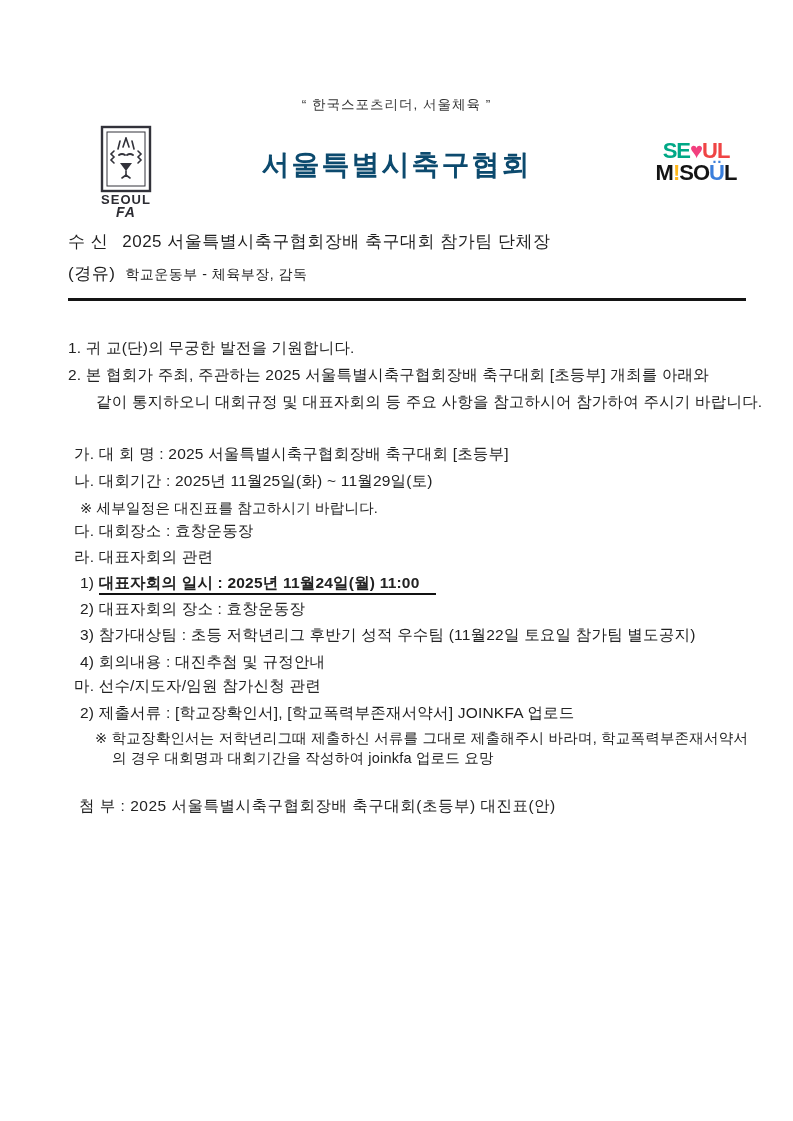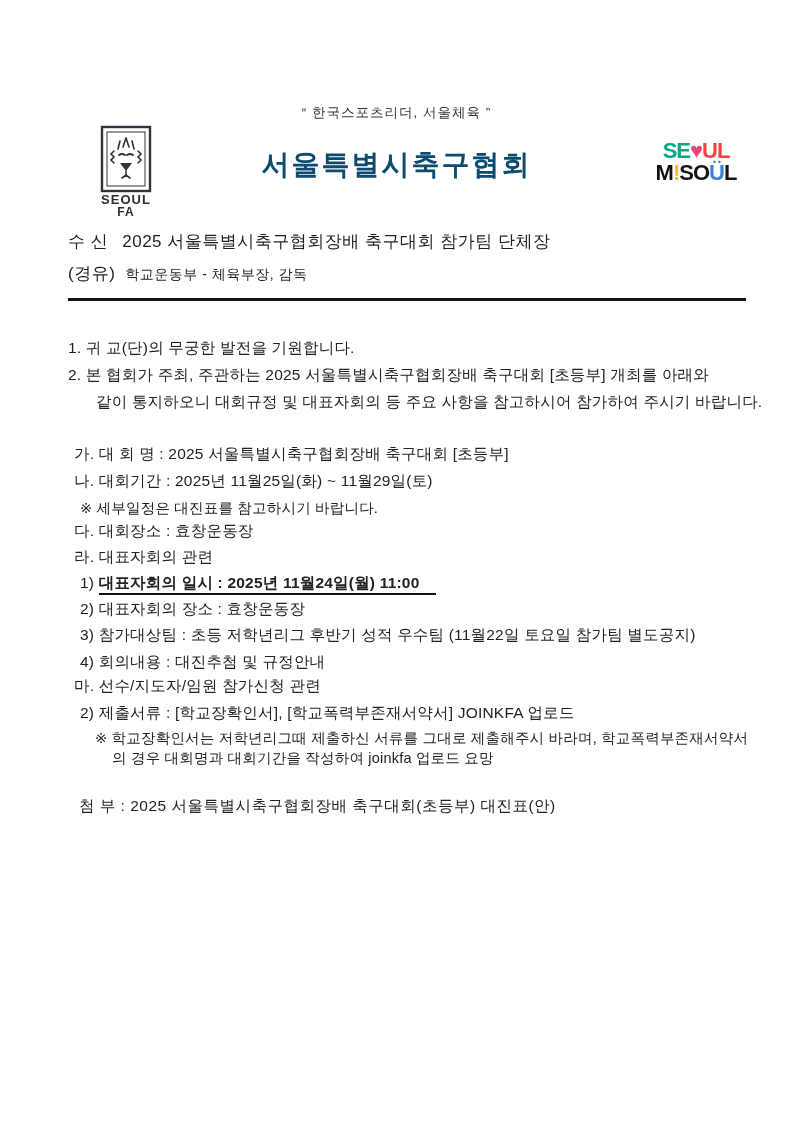--- a/index.html
+++ b/index.html
@@ -7,35 +7,35 @@
     position:relative;
     width:793px;height:1121px;
     margin:0 auto;
     background:#ffffff;
     font-family:"Liberation Sans","DejaVu Sans",sans-serif;
     color:#1f1f1f;
     overflow:hidden;
   }
   
   .quote{
-    position:absolute;top:104px;left:0;right:0;
+    position:absolute;top:96px;left:0;right:0;
     text-align:center;font-size:13.5px;letter-spacing:1px;color:#333;
   }
   .title{
     position:absolute;top:146px;left:0;right:0;
     text-align:center;font-size:28px;font-weight:bold;
     letter-spacing:2px;color:#0c4a6e;
   }
   .logo-left{
     position:absolute;left:95px;top:125px;width:62px;
     text-align:center;color:#32323a;
   }
   .logo-left .emblem{display:block;margin:0 auto;}
   .logo-left .name{font-size:13px;font-weight:bold;letter-spacing:1px;line-height:14px;color:#2c2c33;}
-  .logo-left .sub{font-size:12px;font-weight:bold;letter-spacing:1px;line-height:10px;color:#2c2c33;}
+  .logo-left .sub{font-size:14px;font-weight:bold;letter-spacing:1px;line-height:10px;color:#2c2c33;font-style:italic;}
   .logo-right{
     position:absolute;right:55px;top:139px;width:84px;
     font-weight:bold;font-size:22px;line-height:24px;letter-spacing:-1px;
     text-align:center;color:#141414;white-space:nowrap;
   }
   .logo-right .l1{display:block;}
   .logo-right .l2{display:block;margin-top:-2px;}
   
   .recipient{
     position:absolute;left:68px;top:226px;width:678px;

